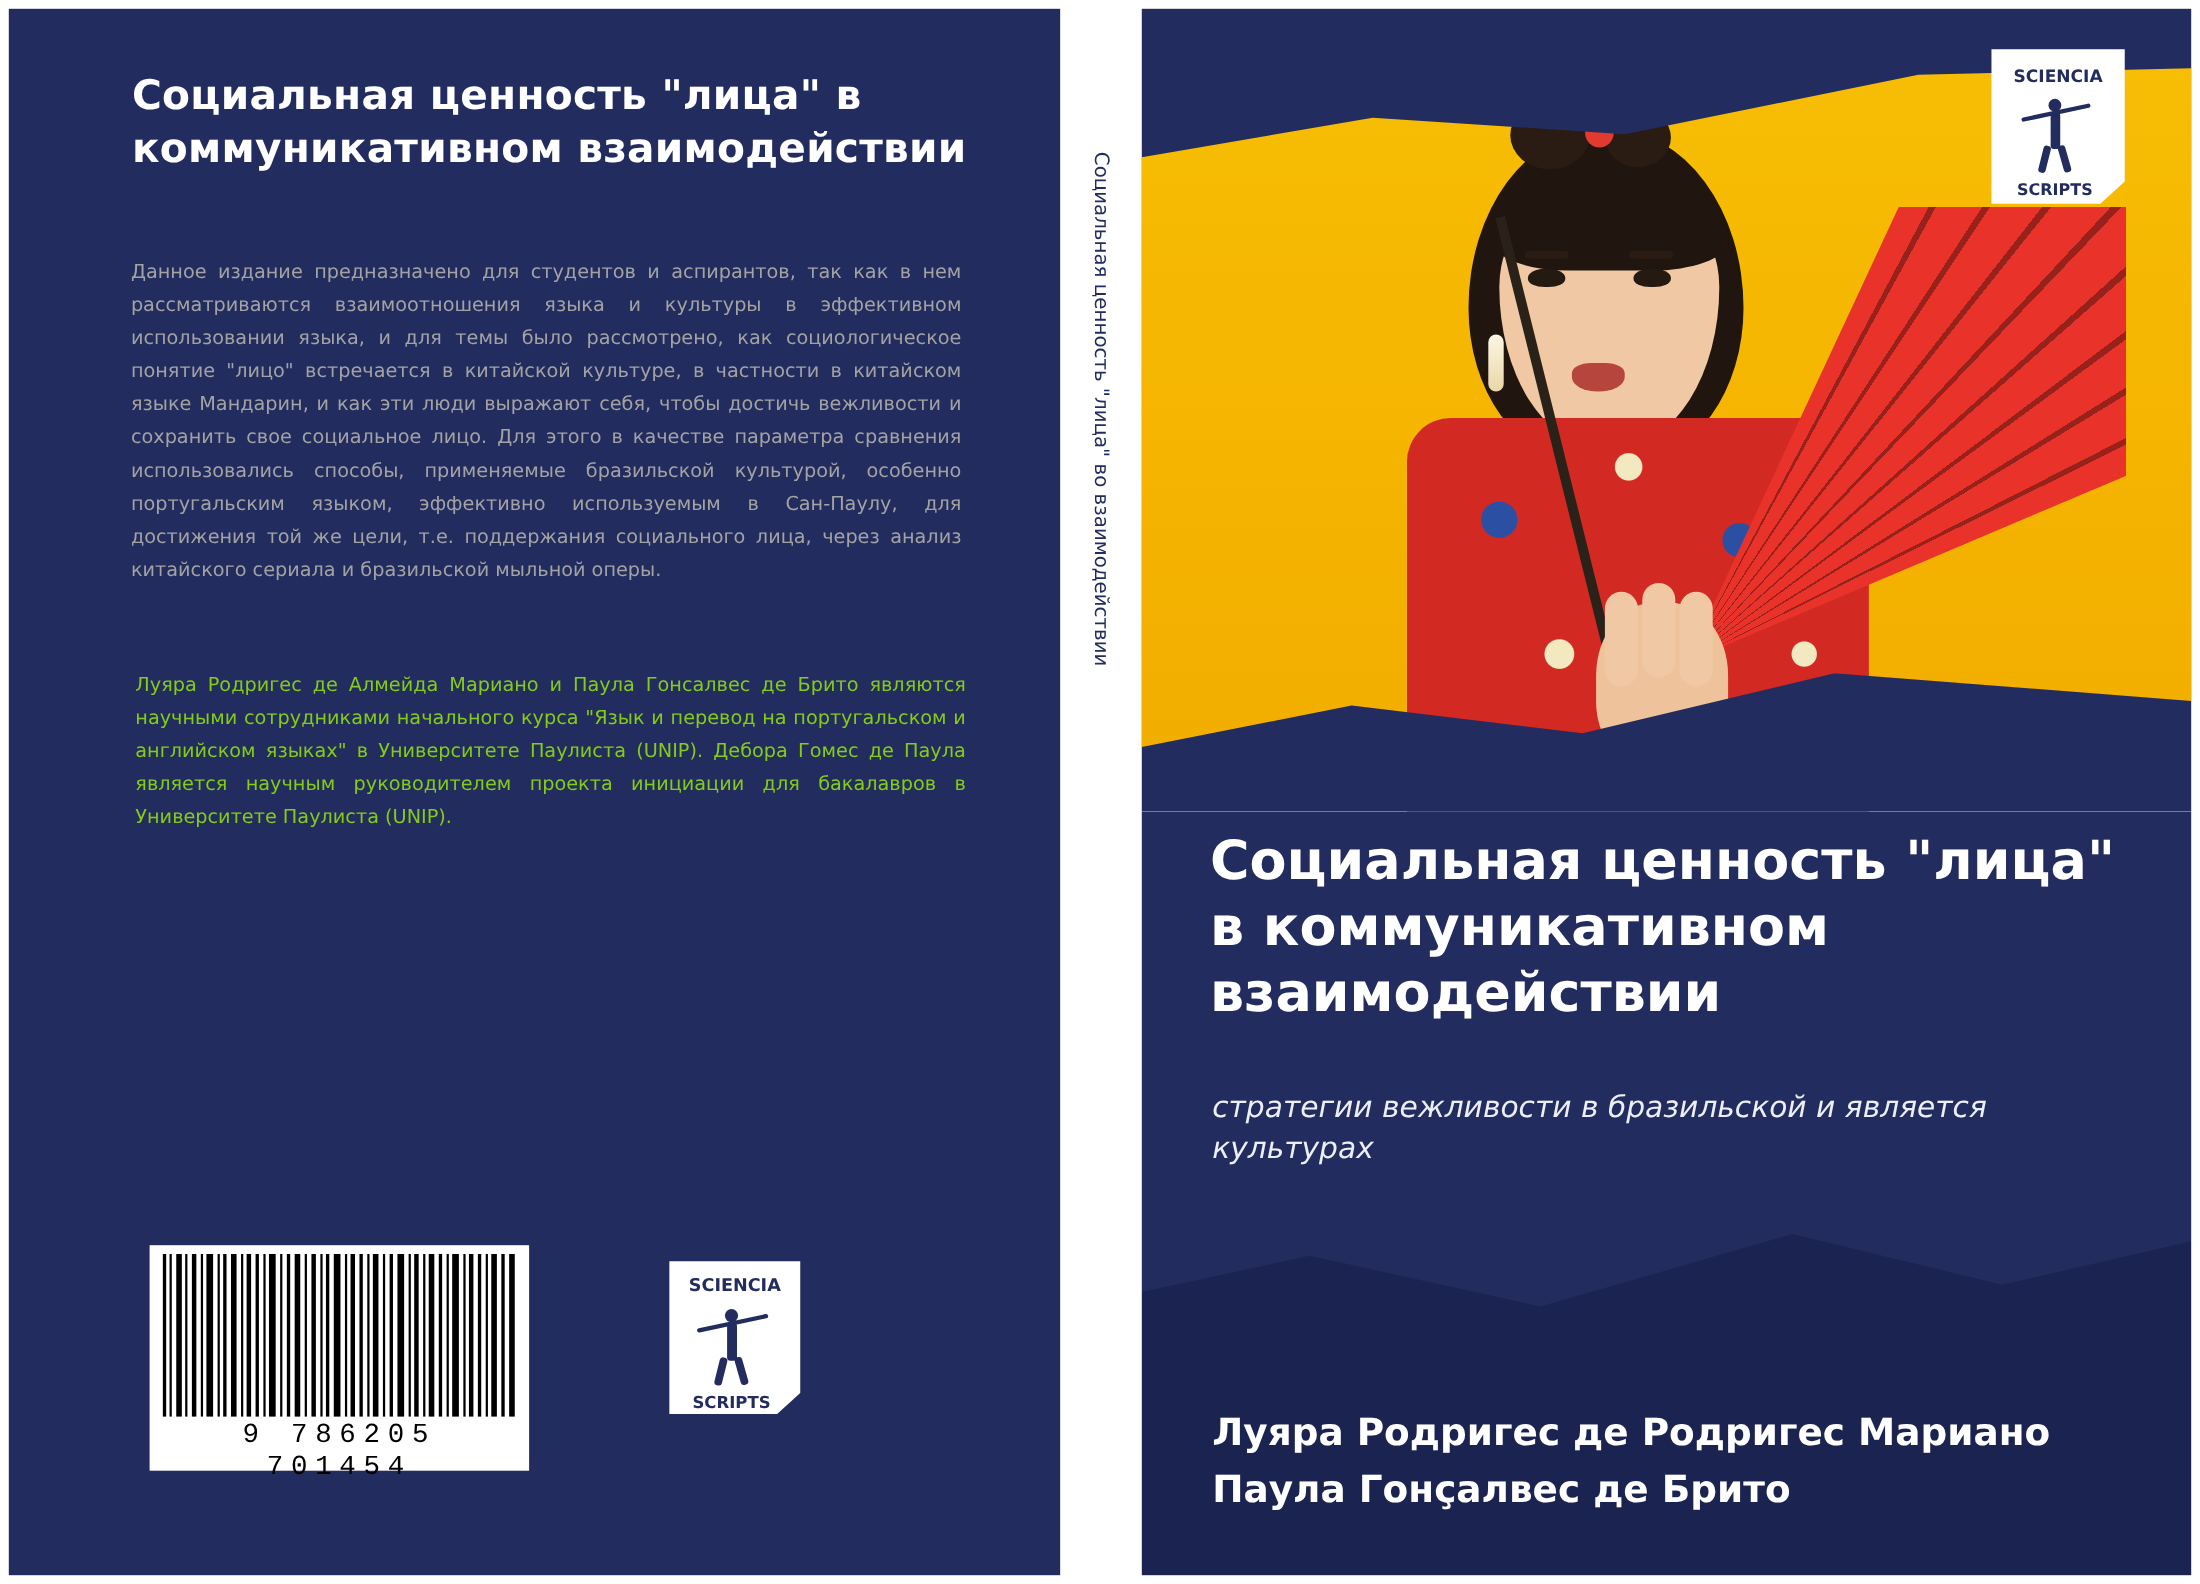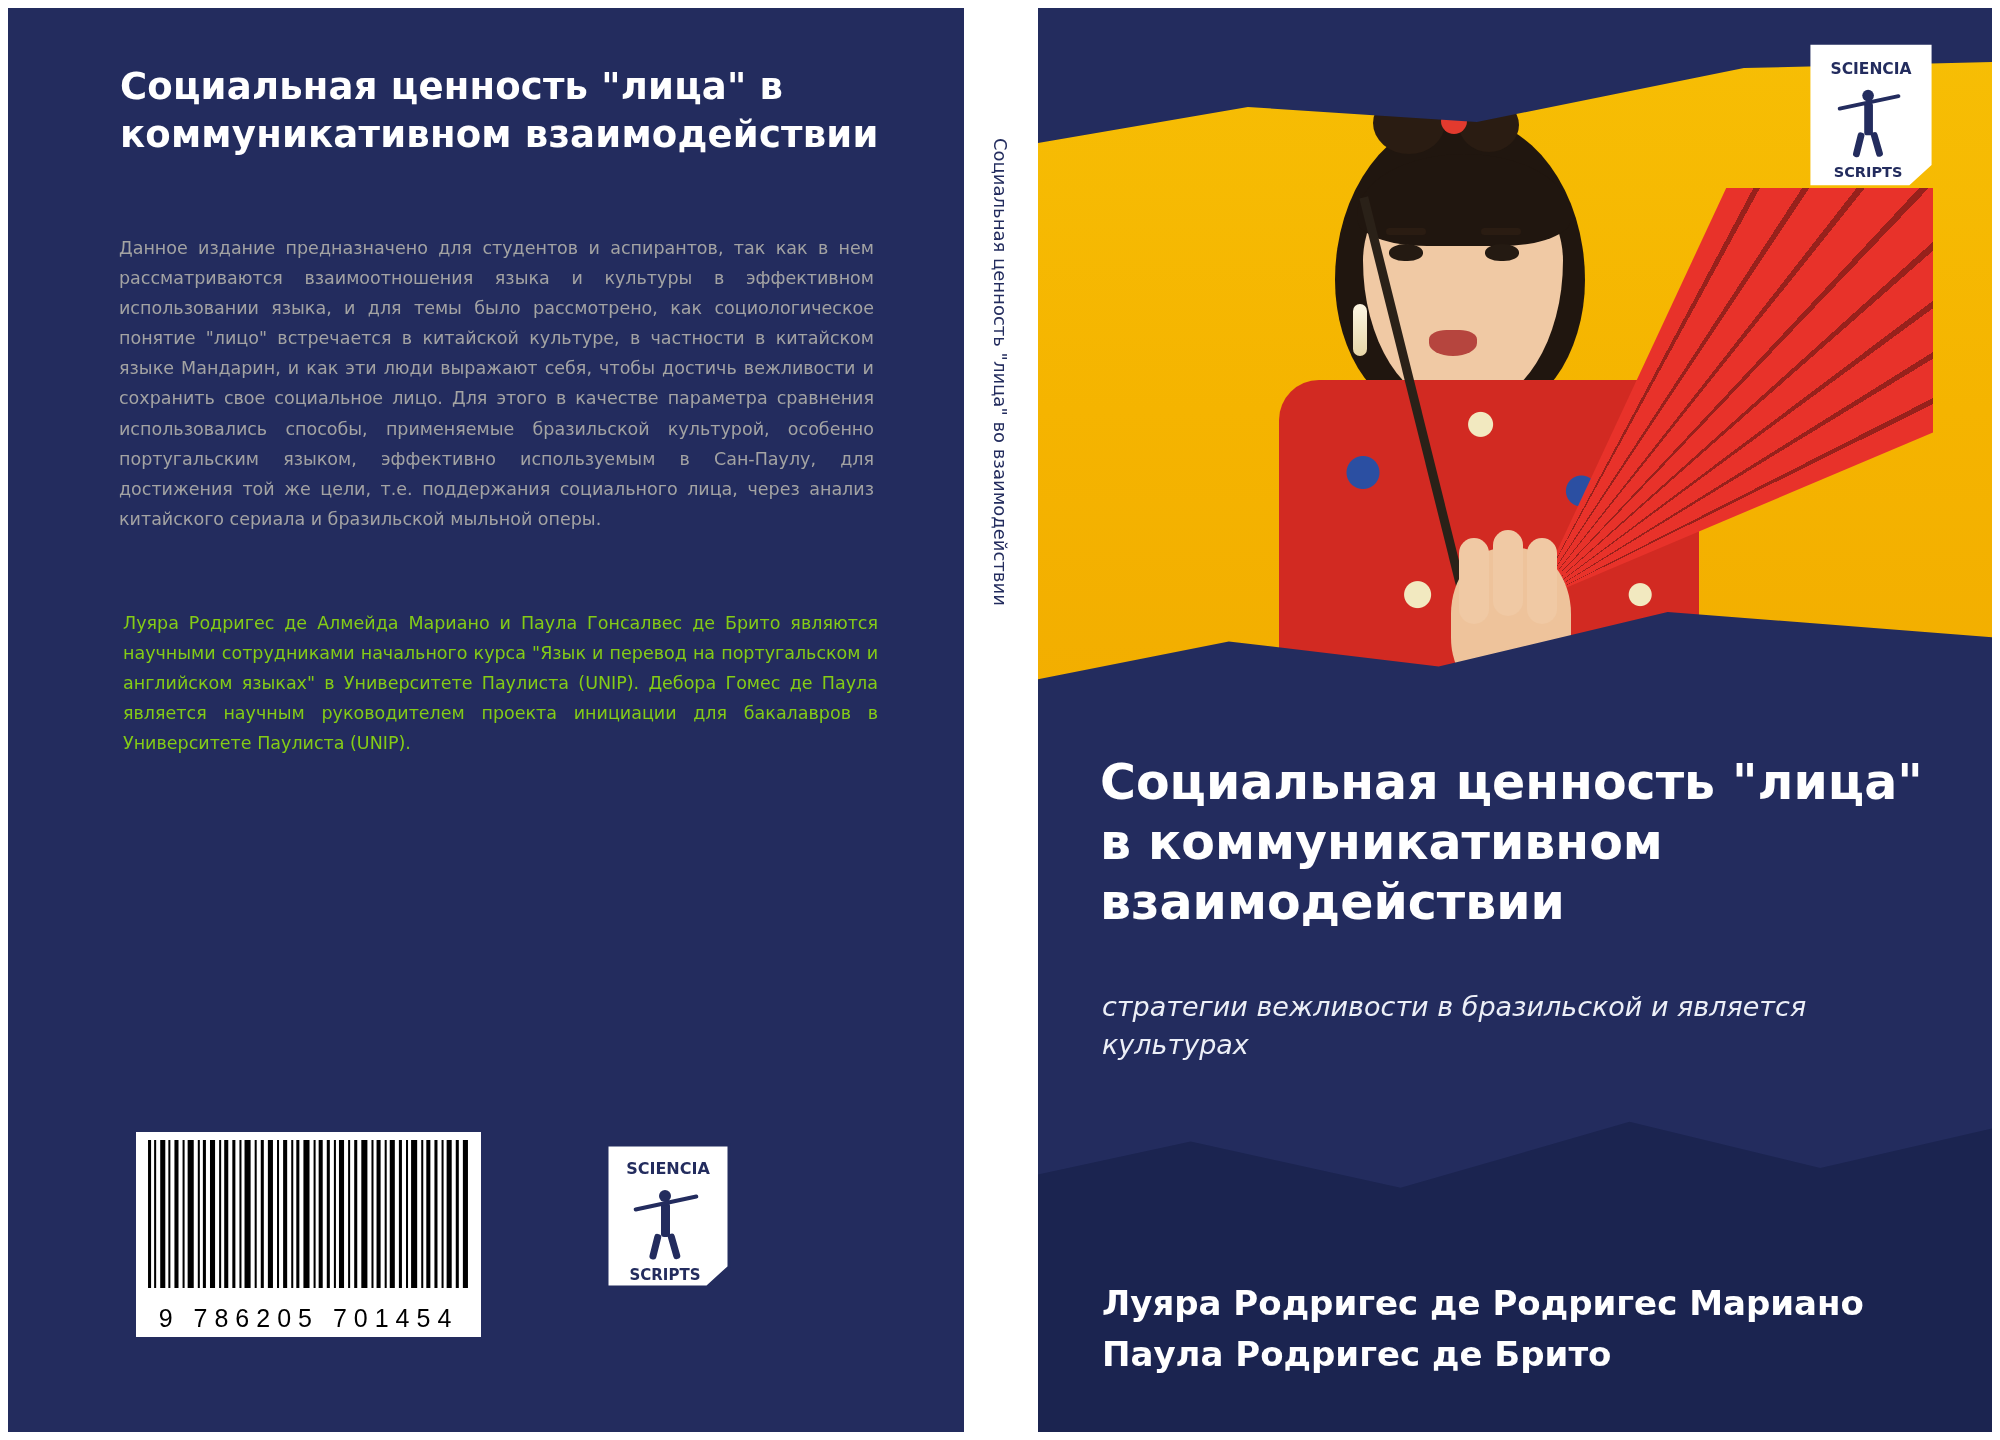--- a/index.html
+++ b/index.html
@@ -72,26 +72,26 @@
     background: #ffffff;
     padding: 8px 10px 4px 10px;
     box-sizing: border-box;
   }
   .barcode-bars {
     width: 100%;
     height: 148px;
     display: block;
   }
   .barcode-digits {
-    font-family: Liberation Sans, sans-serif;
+    font-family: Liberation Mono, monospace;
     font-size: 25px;
     letter-spacing: 7px;
     color: #000000;
     text-align: center;
-    margin-top: 16px;
+    margin-top: 2px;
   }
 
   
   .logo-back {
     position: absolute;
     left: 595px;
     top: 1133px;
     width: 130px;
     height: 150px;
   }
@@ -495,17 +495,17 @@
       </svg>
     </div>
 
     <div class="front-title">Социальная ценность "лица" в коммуникативном взаимодействии</div>
     <div class="front-subtitle">стратегии вежливости в бразильской и является культурах</div>
 
     <div class="front-wave"></div>
 
     <div class="authors">
       <div>Луяра Родригес де Родригес Мариано</div>
-      <div>Паула Родригес де Брито</div>
+      <div>Паула Гонçалвес де Брито</div>
     </div>
   </div>
 
 </div>
 
 </body></html>

